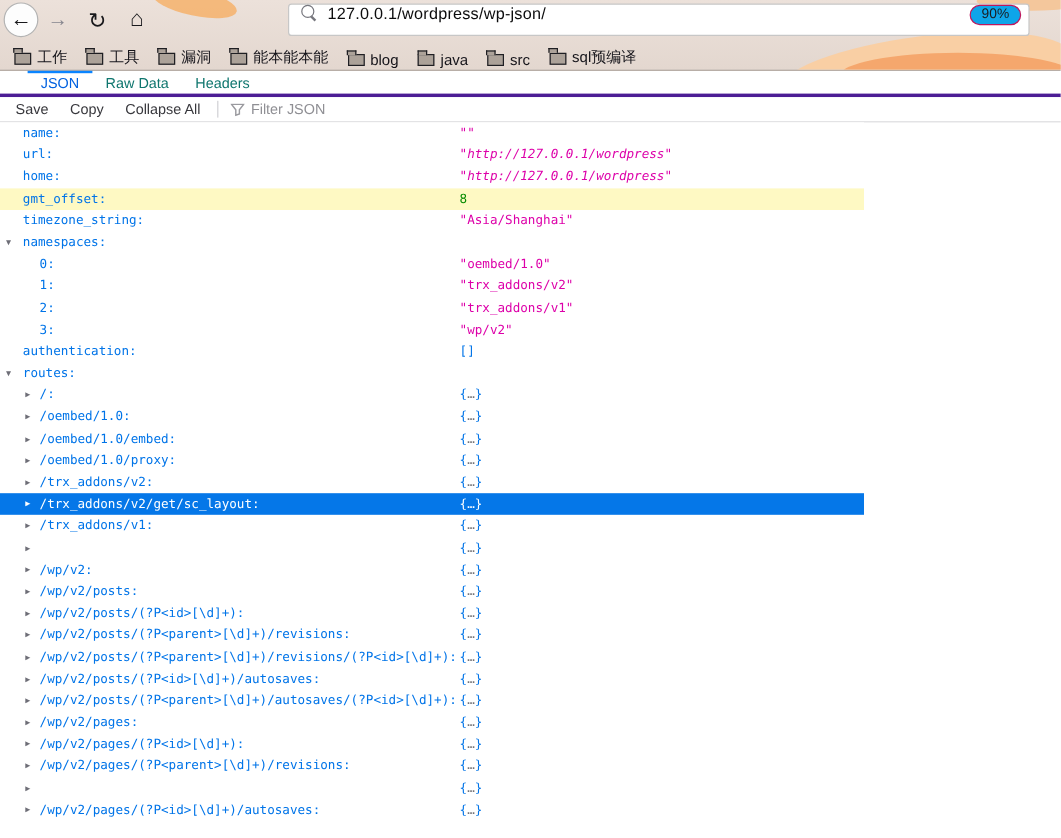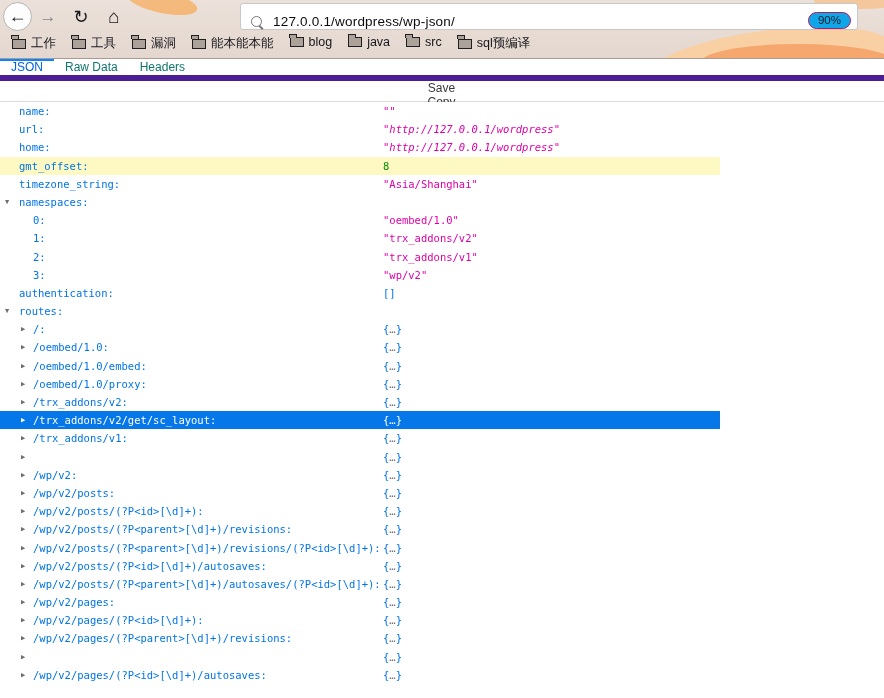--- a/index.html
+++ b/index.html
@@ -24,53 +24,53 @@
   .navbtn { position:absolute; display:flex; align-items:center; justify-content:center;
             color:#18181b; font-size:17px; cursor:default; }
   .btn-back { left:3px; top:2px; width:29px; height:29px; border-radius:50%;
               background:#fdfdfd; border:1px solid #b3b3b3; font-size:18px; }
   .btn-fwd  { left:37px; top:6px; width:22px; height:22px; color:#85858d; }
   .btn-reload { left:70px; top:6px; width:22px; height:22px; font-size:18px; }
   .btn-home { left:102px; top:5px; width:24px; height:24px; font-size:19px; }
 
   .urlbar { position:absolute; left:240px; top:3px; width:618px; height:27px;
             background:#fff; border:1px solid #c7c7c7; border-radius:3px;
-            display:flex; align-items:flex-end; z-index:3; }
+            display:flex; align-items:flex-start; z-index:3; }
   .mag { margin-left:10px; width:13px; height:13px; position:relative; flex:0 0 auto; }
   .mag::before { content:""; position:absolute; left:0; top:0; width:9px; height:9px;
                  border:1.6px solid #77777e; border-radius:50%; }
   .mag::after  { content:""; position:absolute; left:9px; top:9px; width:5px; height:1.8px;
                  background:#77777e; transform:rotate(45deg); transform-origin:0 0; }
   .urltext { margin-left:9px; font-size:13.5px; color:#0c0c0d; letter-spacing:.2px; }
   .zoompill { margin-left:auto; margin-right:6px; font-size:11.5px; color:#1b1b1f;
               background:#0ea5e9; border:1px solid #be185d; border-radius:10px;
               padding:1px 9px 2px; }
 
   .bmrow { position:absolute; left:0; top:33px; width:860px; height:26px; z-index:2;
-           display:flex; align-items:flex-start; padding-left:9px; }
+           display:flex; align-items:flex-end; padding-left:9px; }
   .bm { display:flex; align-items:center; margin-right:10px; padding:2px 3px;
         font-size:12.5px; color:#15141a; white-space:nowrap; }
   .folder { width:14px; height:10px; background:#aca299; border:1.6px solid #1f1f23;
             position:relative; margin-right:5px; flex:0 0 auto; }
   .folder::before { content:""; position:absolute; left:-1.6px; top:-4.4px; width:6px;
                     height:3px; background:#aca299; border:1.6px solid #1f1f23;
                     border-bottom:none; }
 
   
-  .tabbar { display:flex; height:22px; background:#fff; border-bottom:6px solid #4c1d95; }
+  .tabbar { display:flex; height:22px; background:#fff; border-bottom:3px solid #4c1d95;padding-left:23px; }
   .vtab { position:relative; display:flex; align-items:center; padding:0 11px;
           font-size:12px; color:#0f766e; cursor:default; }
   .vtab.active { color:#0061e0; }
   .vtab.active::before { content:""; position:absolute; left:0; top:0; right:0;
                          height:2px; background:#0a84ff; }
 
   
   .actionbar { display:flex; align-items:center; height:21px; background:#fff;
                border-bottom:1px solid #dcdcdf; font-size:12px; color:#38383d;
-               padding-left:9px;flex-direction:column; }
+               padding-left:9px; }
   .abtn { padding:0 4px; margin-right:10px; }
   .vsep { width:1px; height:14px; background:#d0d0d4; margin:0 7px 0 0; }
   .funnel { width:12px; height:11px; margin:0 5px 0 3px; position:relative; }
   .funnel svg { display:block; }
   .filtertext { color:#8f8f94; }
 
   
   .content { position:relative; width:720px; height:595px; background:#fff;
              font-family:"DejaVu Sans Mono", monospace; font-size:10.5px;
              overflow:hidden; }

